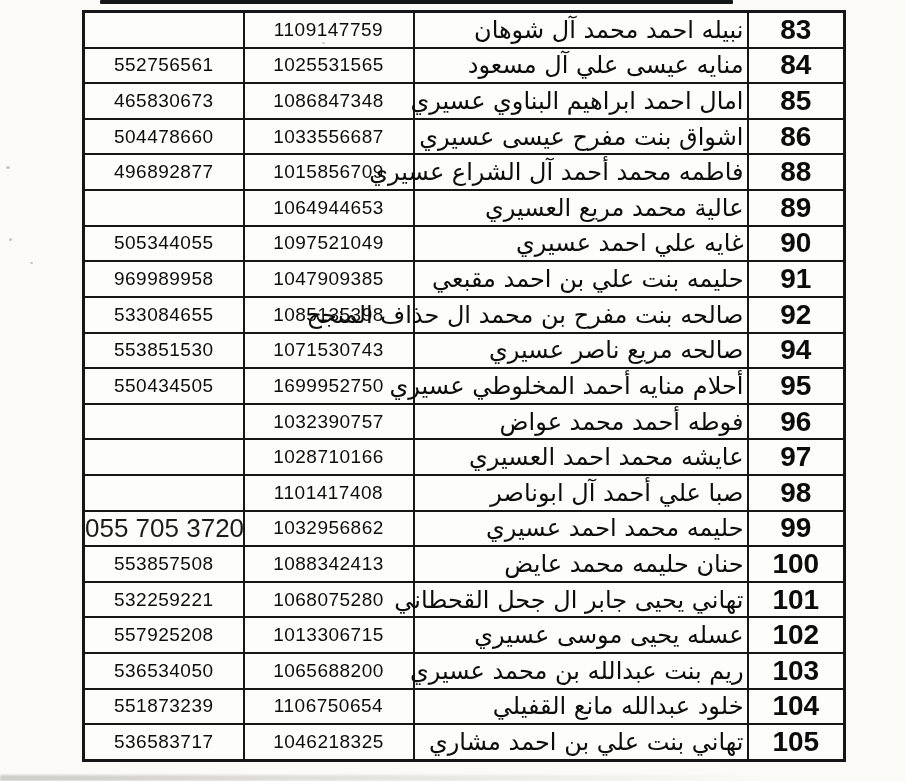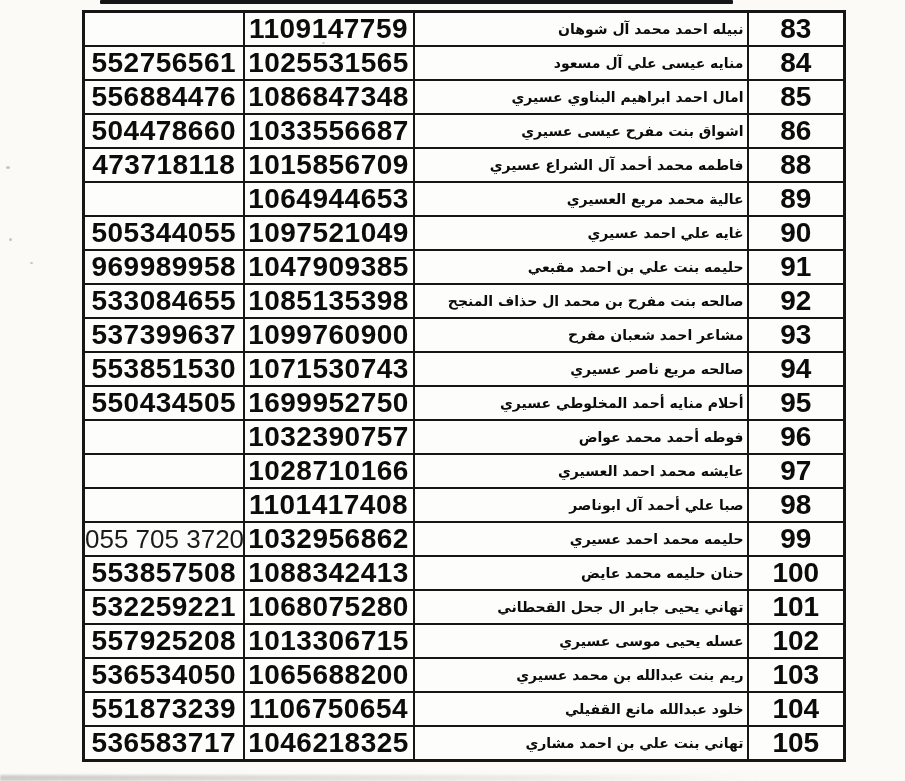--- a/index.html
+++ b/index.html
@@ -49,39 +49,39 @@
     overflow: visible;
     white-space: nowrap;
   }
   col.c-phone { width: 160px; }
   col.c-id    { width: 170px; }
   col.c-name  { width: 334px; }
   col.c-num   { width: 97px;  }
 
   td.phone, td.id {
     text-align: center;
-    font-weight: bold;
-    font-size: 28px;
+    font-weight: normal;
+    font-size: 19px;
     color: #0c0c0c;
     letter-spacing: 0.5px;
   }
   td.phone.regular-variant {
     font-weight: normal;
     font-size: 26px;
     letter-spacing: 0;
     color: #1b1b1b;
     margin-top: 44px;
   }
   td.name {
     direction: rtl;
     text-align: right;
     padding-right: 3px;
     font-family: "DejaVu Sans", sans-serif;
-    font-weight: bold;
-    font-size: 14px;
+    font-weight: normal;
+    font-size: 24px;
     color: #0c0c0c;
   }
   td.num {
     text-align: center;
     font-weight: bold;
     font-size: 28px;
     color: #0c0c0c;
   }
   
   .bottom-smudge {
@@ -125,33 +125,33 @@
       <td class="name">نبيله احمد محمد آل شوهان</td>
       <td class="num">83</td>
     </tr>
         <tr>
       <td class="phone">552756561</td>
       <td class="id">1025531565</td>
       <td class="name">منايه عيسى علي آل مسعود</td>
       <td class="num">84</td>
     </tr>
         <tr>
-      <td class="phone">556884476</td>
+      <td class="phone">465830673</td>
       <td class="id">1086847348</td>
       <td class="name">امال احمد ابراهيم البناوي عسيري</td>
       <td class="num">85</td>
     </tr>
         <tr>
       <td class="phone">504478660</td>
       <td class="id">1033556687</td>
       <td class="name">اشواق بنت مفرح عيسى عسيري</td>
       <td class="num">86</td>
     </tr>
         <tr>
-      <td class="phone">473718118</td>
+      <td class="phone">496892877</td>
       <td class="id">1015856709</td>
       <td class="name">فاطمه محمد أحمد آل الشراع عسيري</td>
       <td class="num">88</td>
     </tr>
         <tr>
       <td class="phone"></td>
       <td class="id">1064944653</td>
       <td class="name">عالية محمد مريع العسيري</td>
       <td class="num">89</td>
     </tr>
@@ -165,26 +165,20 @@
       <td class="phone">969989958</td>
       <td class="id">1047909385</td>
       <td class="name">حليمه بنت علي بن احمد مقبعي</td>
       <td class="num">91</td>
     </tr>
         <tr>
       <td class="phone">533084655</td>
       <td class="id">1085135398</td>
       <td class="name">صالحه بنت مفرح بن محمد ال حذاف المنجح</td>
       <td class="num">92</td>
-    </tr>
-        <tr>
-      <td class="phone">537399637</td>
-      <td class="id">1099760900</td>
-      <td class="name">مشاعر احمد شعبان مفرح</td>
-      <td class="num">93</td>
     </tr>
         <tr>
       <td class="phone">553851530</td>
       <td class="id">1071530743</td>
       <td class="name">صالحه مريع ناصر عسيري</td>
       <td class="num">94</td>
     </tr>
         <tr>
       <td class="phone">550434505</td>
       <td class="id">1699952750</td>

